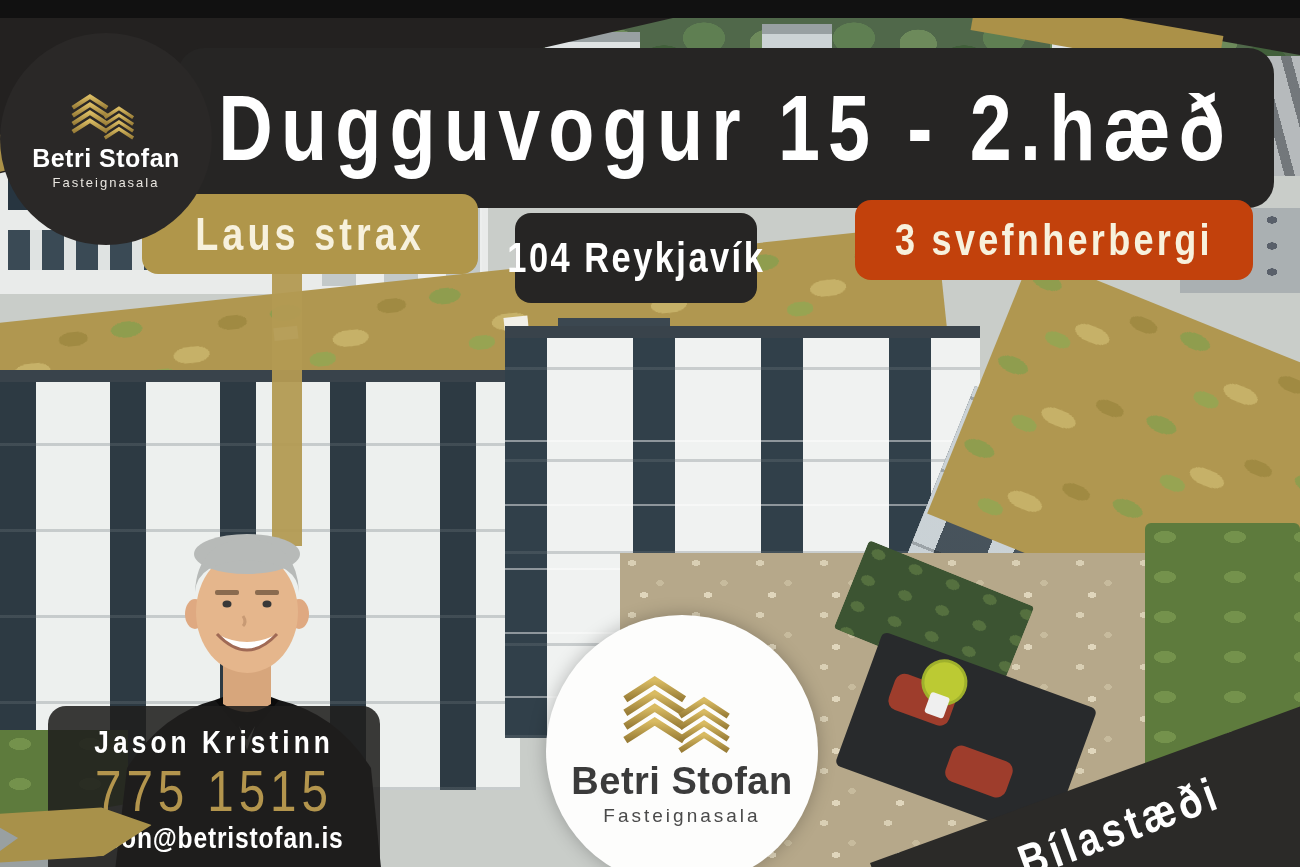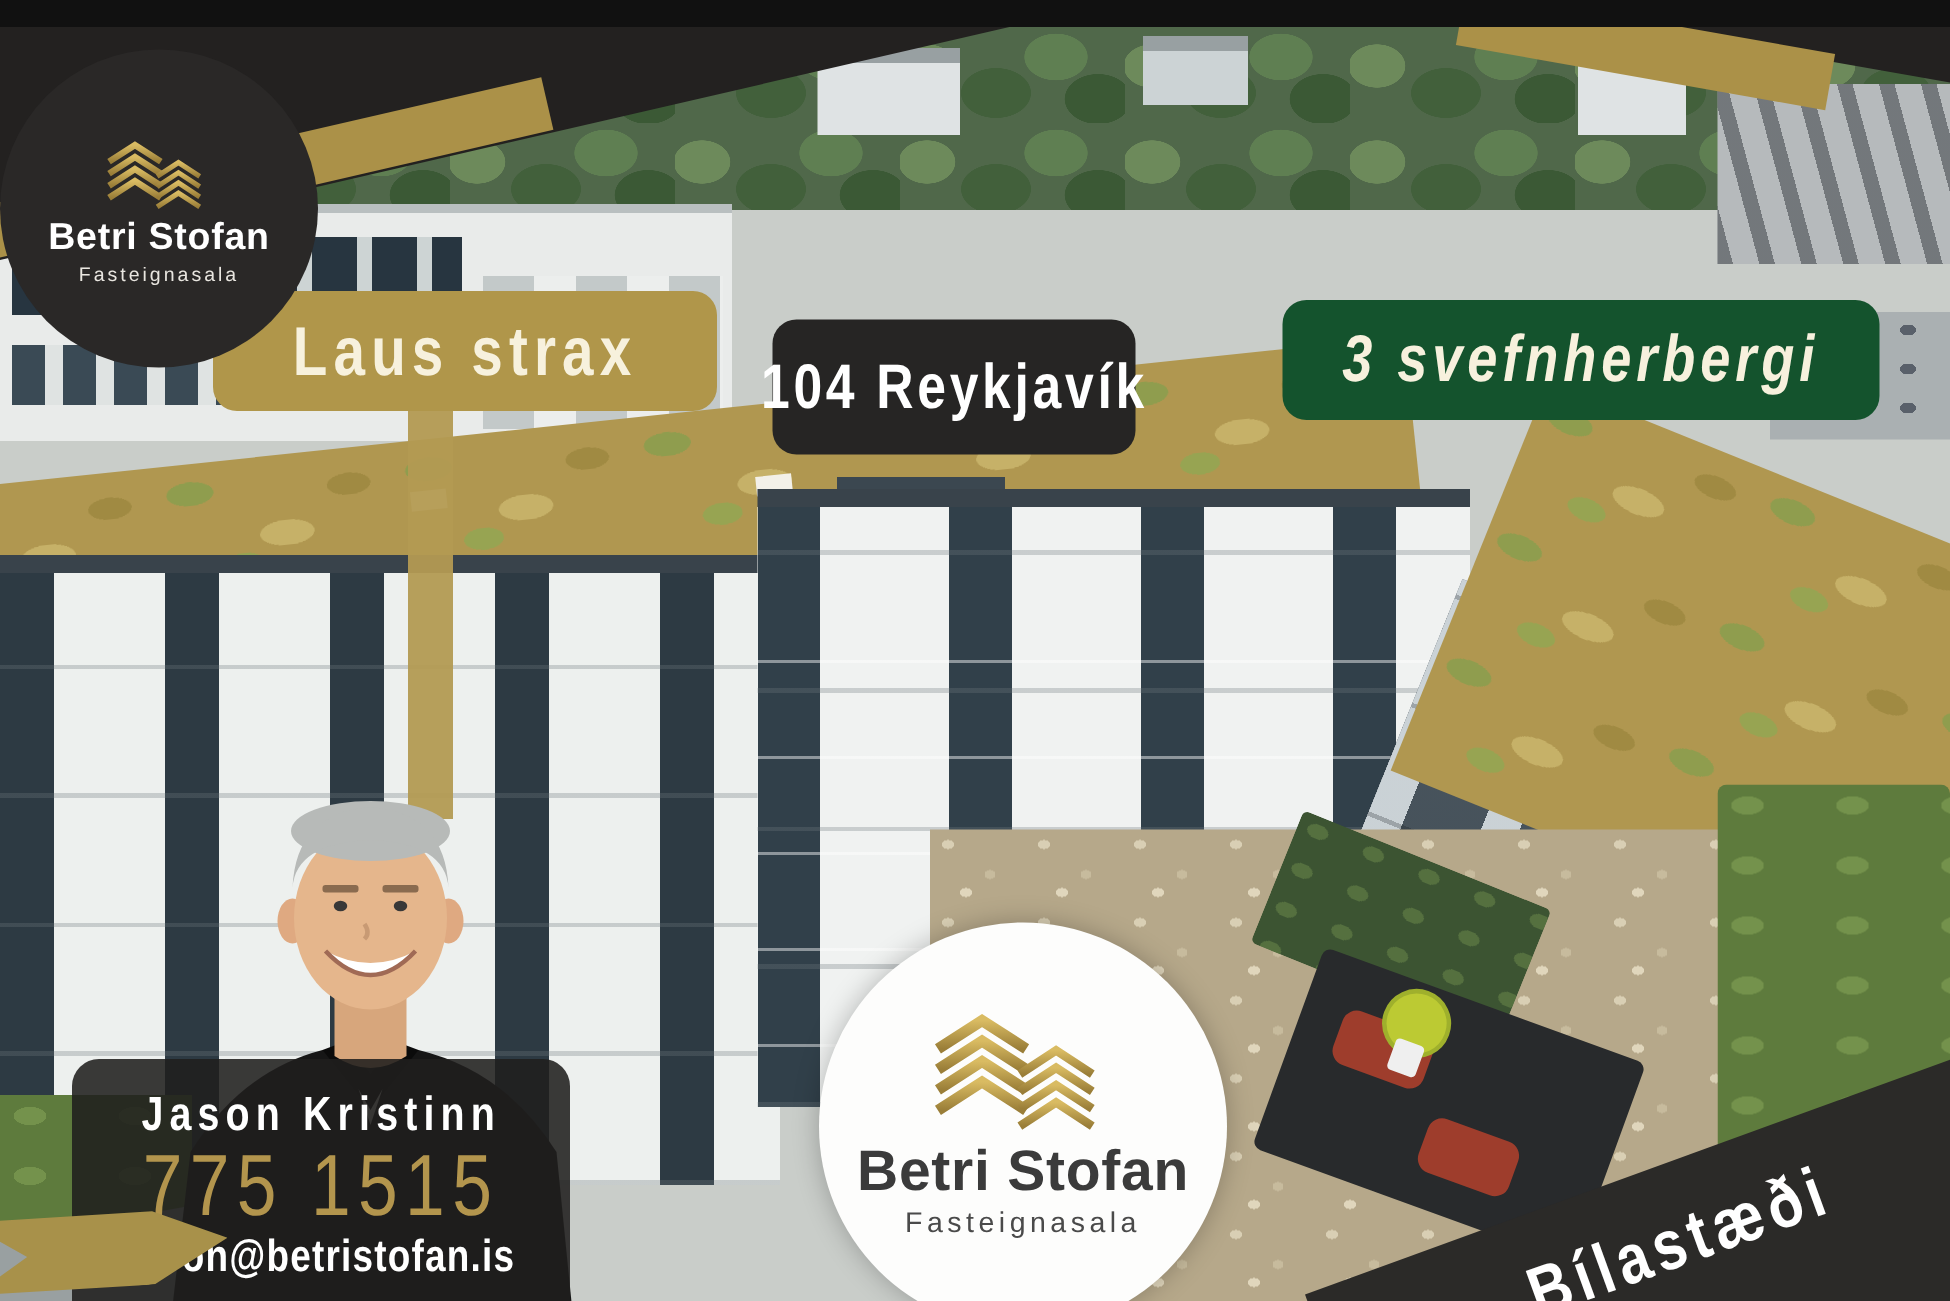--- a/index.html
+++ b/index.html
@@ -100,21 +100,21 @@
   
   .title-banner{left:178px;top:30px;width:1096px;height:160px;background:#262524;border-radius:26px;
     display:flex;align-items:center;justify-content:center;z-index:4;}
   .title-banner .txt{position:static;color:#fff;font-weight:bold;font-size:92px;letter-spacing:10px;}
   .badge{display:flex;align-items:center;justify-content:center;z-index:4;border-radius:16px;}
   .badge .txt{position:static;font-weight:bold;}
   .badge-laus{left:142px;top:176px;width:336px;height:80px;background:#b0964a;justify-content:center;}
   .badge-laus .txt{color:#f7f1dd;font-size:46px;letter-spacing:5px;}
   .badge-loc{left:515px;top:195px;width:242px;height:90px;background:#262524;}
   .badge-loc .txt{color:#ffffff;font-size:42px;letter-spacing:3px;}
-  .badge-beds{left:855px;top:182px;width:398px;height:80px;background:#14532d;font-style:italic;}
+  .badge-beds{left:855px;top:182px;width:398px;height:80px;background:#c2410c;}
   .badge-beds .txt{color:#f7f1dd;font-size:44px;letter-spacing:4px;}
 
   
   .logo-circle{left:0;top:15px;width:212px;height:212px;border-radius:50%;background:#2a2827;z-index:5;
     display:flex;flex-direction:column;align-items:center;justify-content:center;padding-top:6px;}
   .logo-circle svg{position:static;width:74px;height:46px;margin-bottom:4px;}
   .logo-name-sm{position:static;color:#fff;font-weight:bold;font-size:25px;letter-spacing:.5px;}
   .logo-tag-sm{position:static;color:#e9e6e0;font-size:13px;letter-spacing:2px;margin-top:2px;}
 
   
@@ -203,20 +203,23 @@
     <div class="lawn lawn-bl"></div>
     <div class="path-bl"></div>
     <div class="tan-strip"></div>
   </div>
 
   <div class="band band-tl-black"></div>
   <div class="band-tl-gold"></div>
   <div class="band-tr-black"></div>
   <div class="band-tr-gold"></div>
 
+  <div class="title-banner">
+    <span class="txt cond">Dugguvogur 15 - 2.hæð</span>
+  </div>
 
   <div class="badge badge-laus">
     <span class="txt cond">Laus strax</span>
   </div>
   <div class="badge badge-loc">
     <span class="txt cond">104 Reykjavík</span>
   </div>
   <div class="badge badge-beds">
     <span class="txt cond">3 svefnherbergi</span>
   </div>

